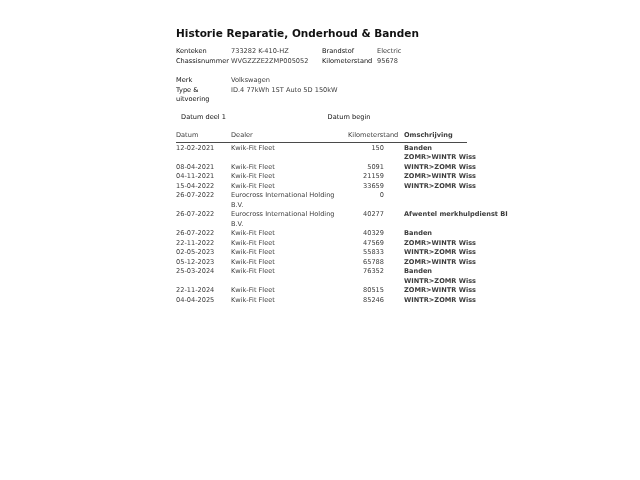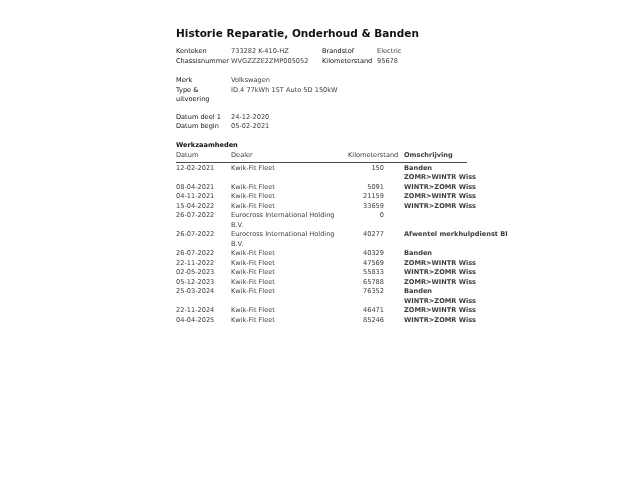--- a/index.html
+++ b/index.html
@@ -8,21 +8,21 @@
   .page { position:relative; width:552px; height:480px; background:#ffffff; overflow:hidden; }
   .doc { position:absolute; left:176px; top:27px; width:291px; }
   .title { font-size:10.5px; font-weight:bold; color:#111111; margin-bottom:8px; }
   .t { font-size:6.6px; line-height:9.5px; }
   .lbl { font-weight:normal; color:#111111; }
   .val { color:#3c3c3c; }
   .info-grid { display:grid; }
   .four-col { grid-template-columns:55px 91px 55px 1fr; }
   .two-col  { grid-template-columns:55px 1fr; }
   .sec-brand { margin-top:10px; }
-  .sec-dates { margin-top:8px; }
+  .sec-dates { margin-top:8px;text-align:center; }
   .sec-werk  { margin-top:9px; }
   .sec-title { font-size:6.6px; line-height:9.5px; font-weight:bold; color:#111111; margin-bottom:1px; }
   .trow { display:grid; grid-template-columns:41px 103px 36px 1fr; font-size:6.6px; line-height:9.5px;gap:14px; }
   .thead { border-bottom:1px solid #4a4a4a; padding-bottom:1px; margin-bottom:1px; color:#3c3c3c; }
   .c-km { text-align:right; }
   .c-oms { padding-left:6px;font-weight:bold; }
   .c-datum, .c-dealer, .c-km, .c-oms { white-space:nowrap; }
 </style>
 </head>
 <body>
@@ -50,28 +50,25 @@
         <div class="lbl">Merk</div>
         <div class="val">Volkswagen</div>
 
         <div class="lbl">Type &amp; uitvoering</div>
         <div class="val">ID.4 77kWh 1ST Auto 5D 150kW</div>
       </div>
 
     <div class="info-grid two-col t sec-dates">
 
         <div class="lbl">Datum deel 1</div>
-        <div class="val">24-12-2020</div>
 
         <div class="lbl">Datum begin</div>
-        <div class="val">05-02-2021</div>
       </div>
 
     <div class="sec-werk">
-      <h2 class="sec-title">Werkzaamheden</h2>
 
       <div class="trow thead">
         <div class="c-datum">Datum</div>
         <div class="c-dealer">Dealer</div>
         <div class="c-km">Kilometerstand</div>
         <div class="c-oms">Omschrijving</div>
       </div>
 
       <div>
 
@@ -175,21 +172,21 @@
             <div class="c-km">76352</div>
             <div class="c-oms">
               <div>Banden</div>
               <div>WINTR&gt;ZOMR Wiss</div>
             </div>
           </div>
 
           <div class="trow">
             <div class="c-datum">22-11-2024</div>
             <div class="c-dealer">Kwik-Fit Fleet</div>
-            <div class="c-km">46471</div>
+            <div class="c-km">80515</div>
             <div class="c-oms">
               <div>ZOMR&gt;WINTR Wiss</div>
             </div>
           </div>
 
 
           <div class="trow">
             <div class="c-datum">04-04-2025</div>
             <div class="c-dealer">Kwik-Fit Fleet</div>
             <div class="c-km">85246</div>

